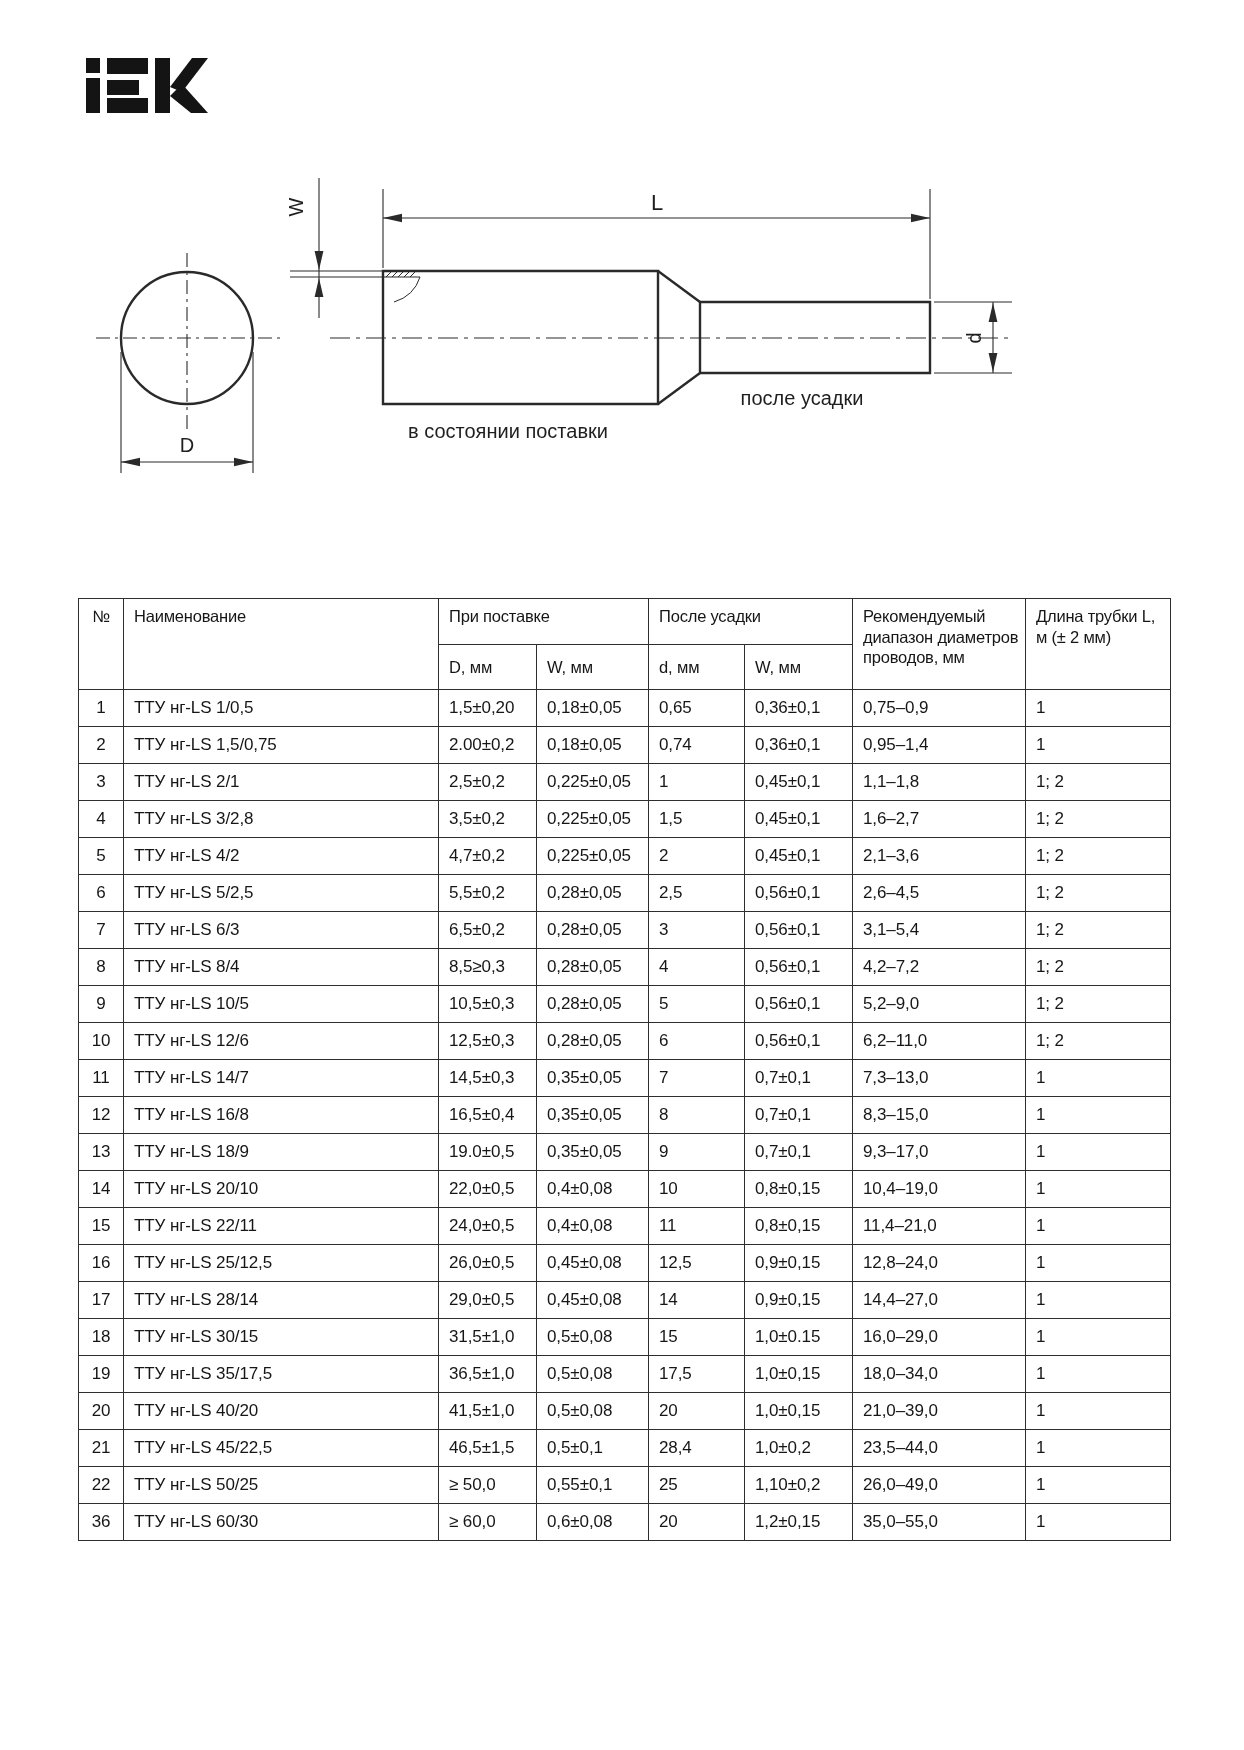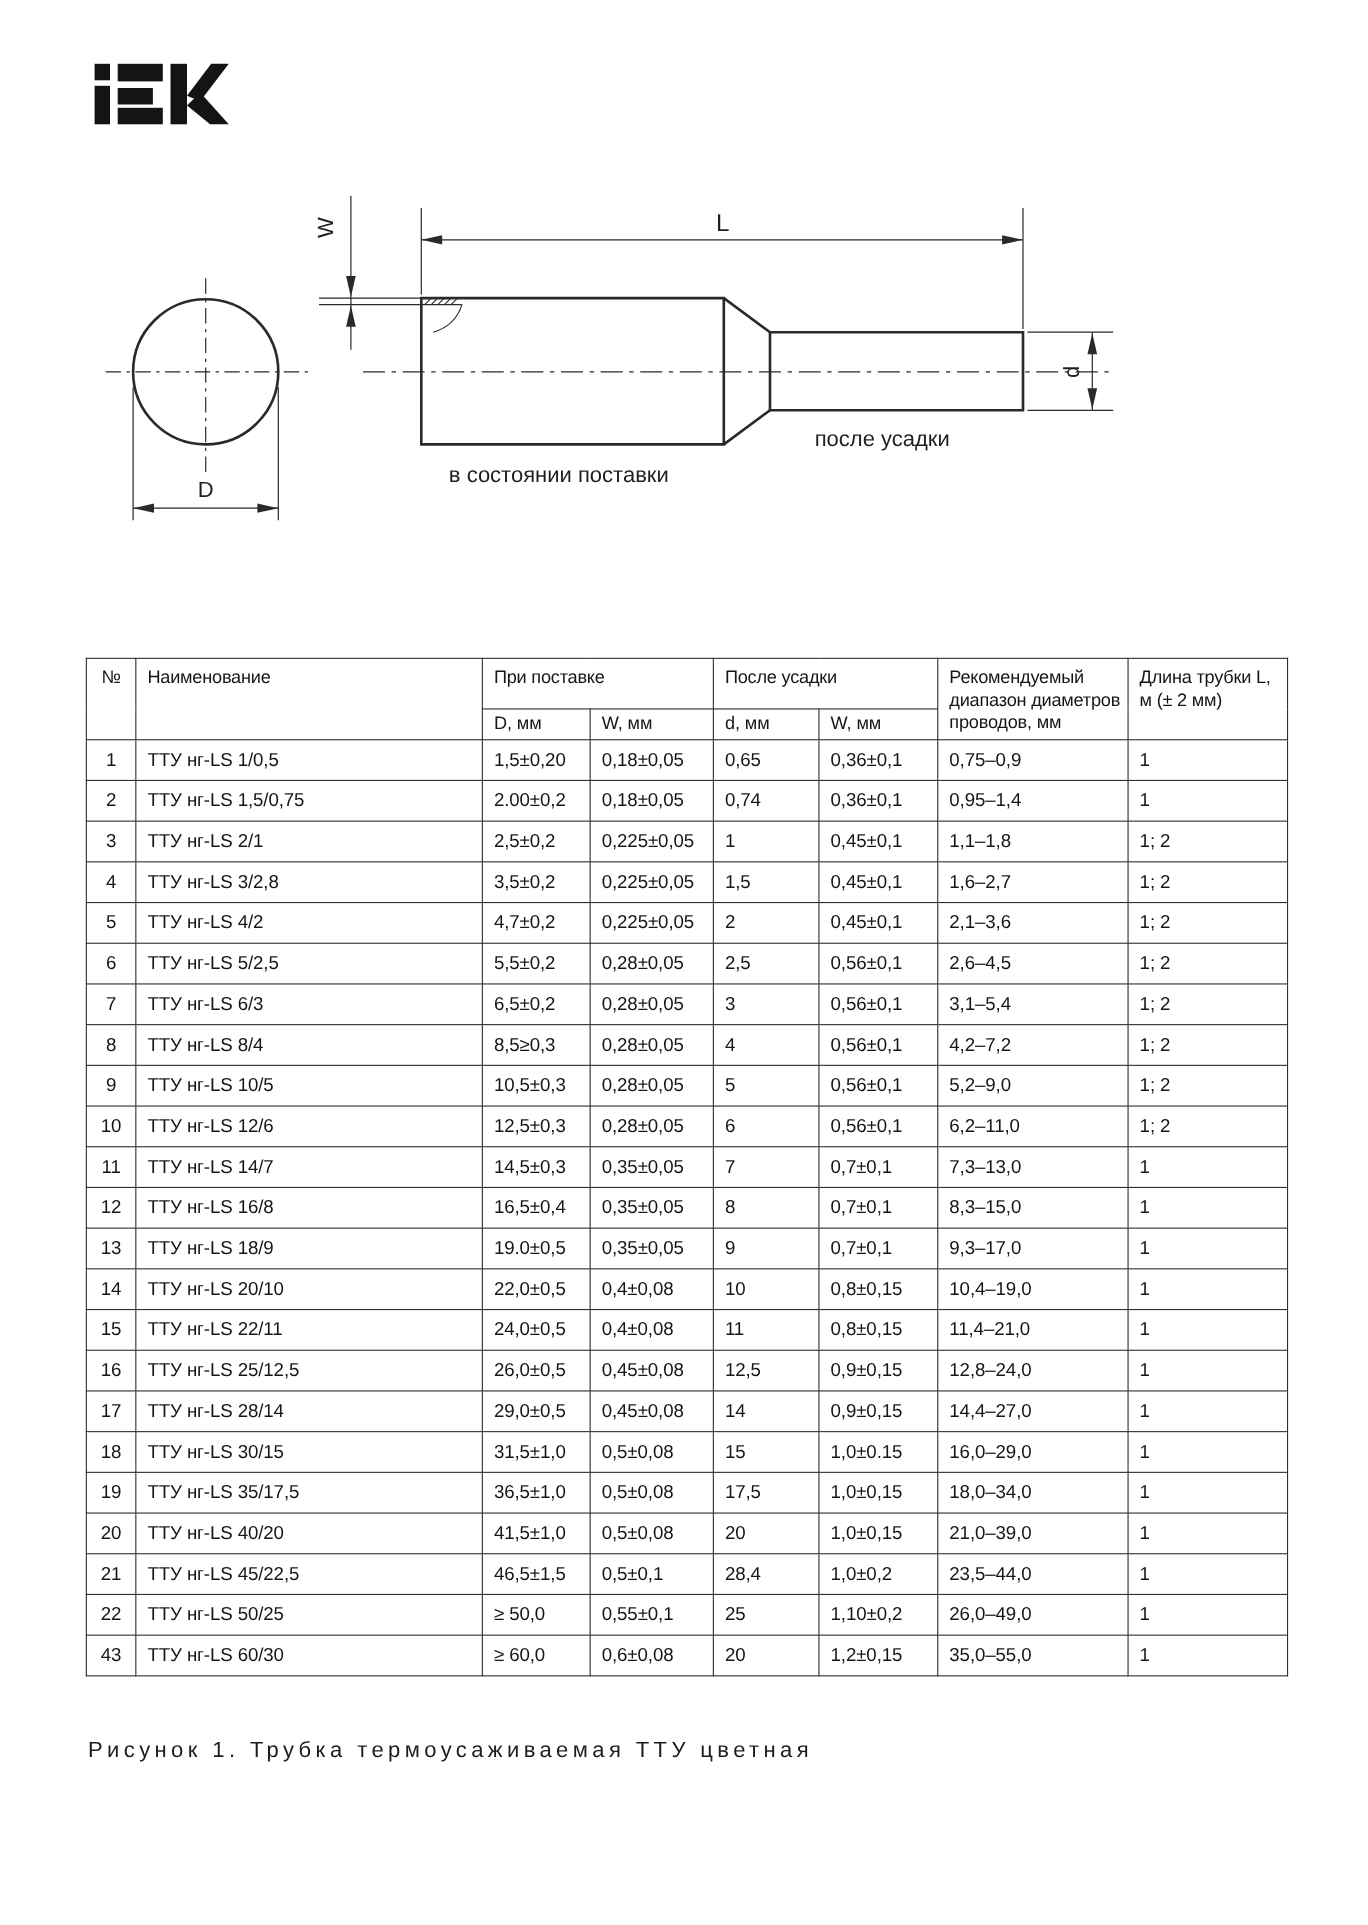--- a/index.html
+++ b/index.html
@@ -22,21 +22,21 @@
     position:absolute;left:78px;top:598px;width:1092px;
     border-collapse:collapse;table-layout:fixed;
     font-size:17px;letter-spacing:-0.1px;color:#161616;
   }
   .spec-table th,.spec-table td{
     border:1px solid #2e2e2e;font-weight:normal;text-align:left;
     padding:2px 4px 2px 10px;box-sizing:border-box;
     overflow:hidden;
   }
   .spec-table thead tr.h1 th{vertical-align:top;padding-top:7px;font-size:16.5px;letter-spacing:-0.2px;line-height:1.25;}
-  .spec-table thead tr.h2 th{vertical-align:middle;height:28px;font-size:16.5px;}
+  .spec-table thead tr.h2 th{vertical-align:middle;height:45px;font-size:16.5px;}
   .spec-table thead tr.h1{height:46px;}
   .spec-table tbody tr{height:37px;}
   .spec-table tbody td{vertical-align:middle;}
   .spec-table td.num,.spec-table th.num{text-align:center;padding-left:2px;padding-right:2px;}
   .spec-table td{white-space:nowrap;}
 
   
   .caption{
     position:absolute;left:80px;top:1580px;font-size:20px;
     letter-spacing:4px;color:#1c1c1c;white-space:nowrap;
@@ -365,27 +365,26 @@
           <td class="num">22</td>
           <td>ТТУ нг-LS 50/25</td>
           <td>≥ 50,0</td>
           <td>0,55±0,1</td>
           <td>25</td>
           <td>1,10±0,2</td>
           <td>26,0–49,0</td>
           <td>1</td>
         </tr>
         <tr>
-          <td class="num">43</td>
+          <td class="num">36</td>
           <td>ТТУ нг-LS 60/30</td>
           <td>≥ 60,0</td>
           <td>0,6±0,08</td>
           <td>20</td>
           <td>1,2±0,15</td>
           <td>35,0–55,0</td>
           <td>1</td>
         </tr>
       </tbody>
   </table>
 
-  <div class="caption">Рисунок 1. Трубка термоусаживаемая ТТУ цветная</div>
 
 </div>
 
 </body></html>

